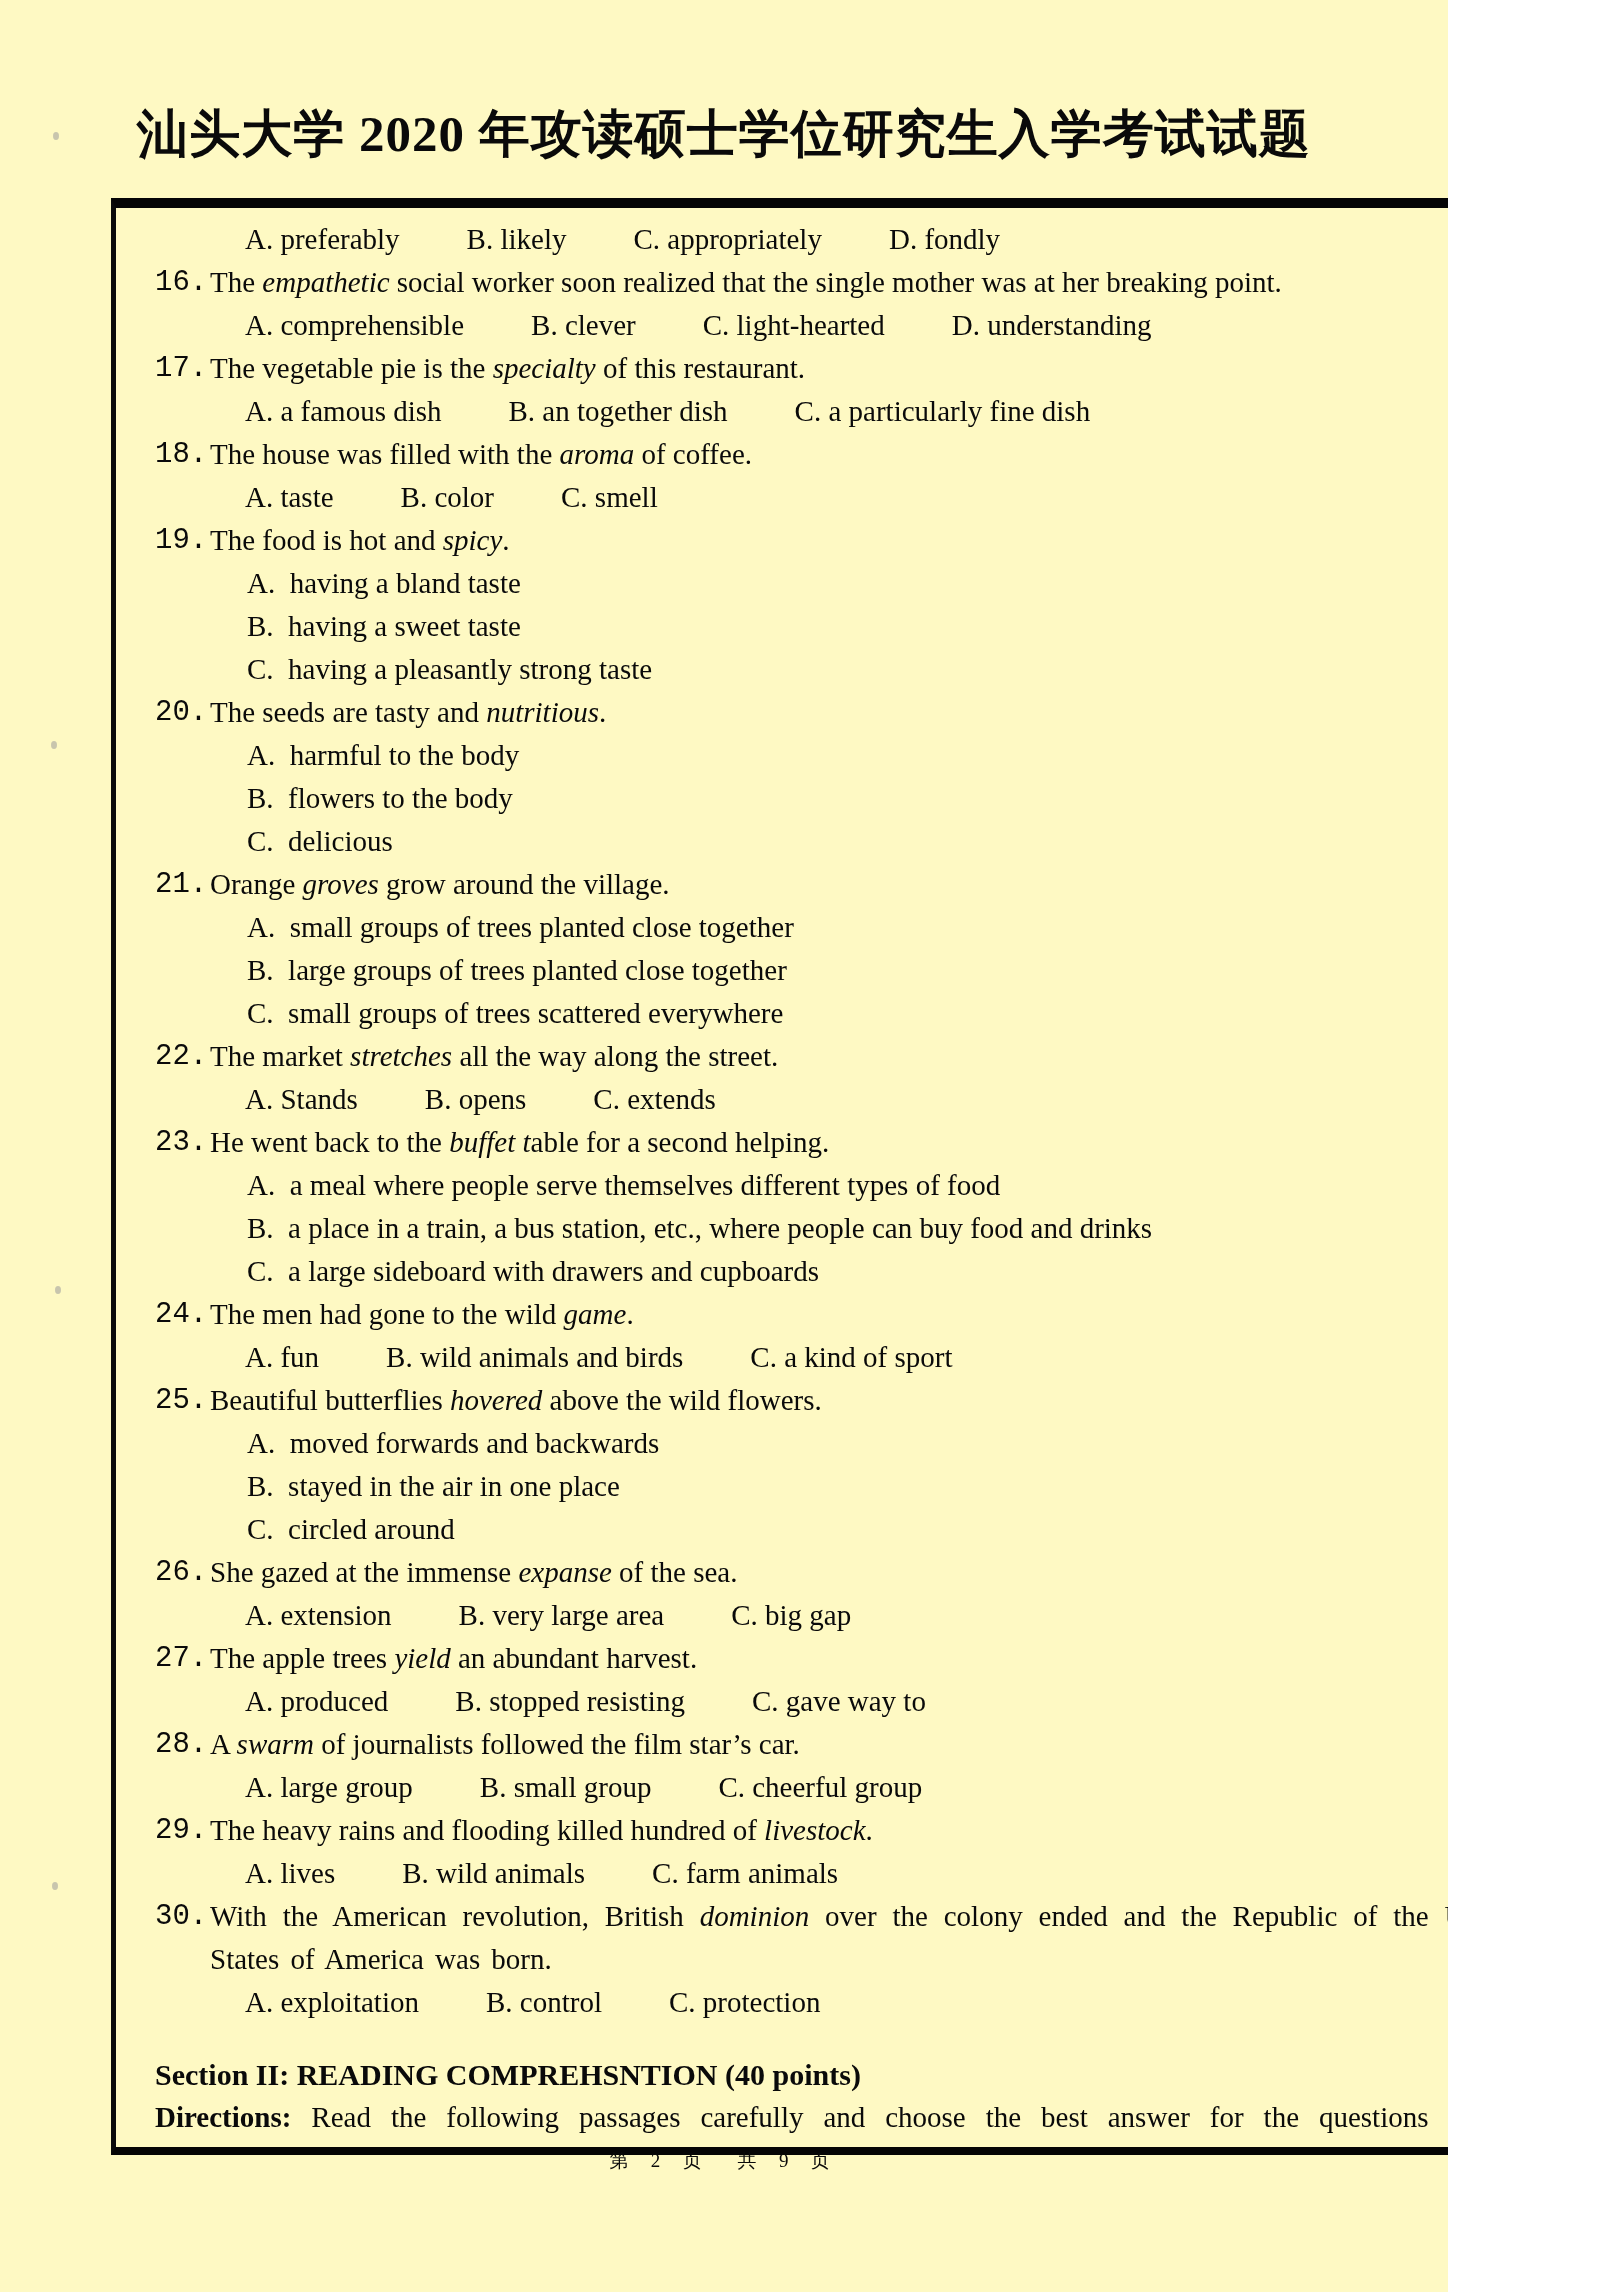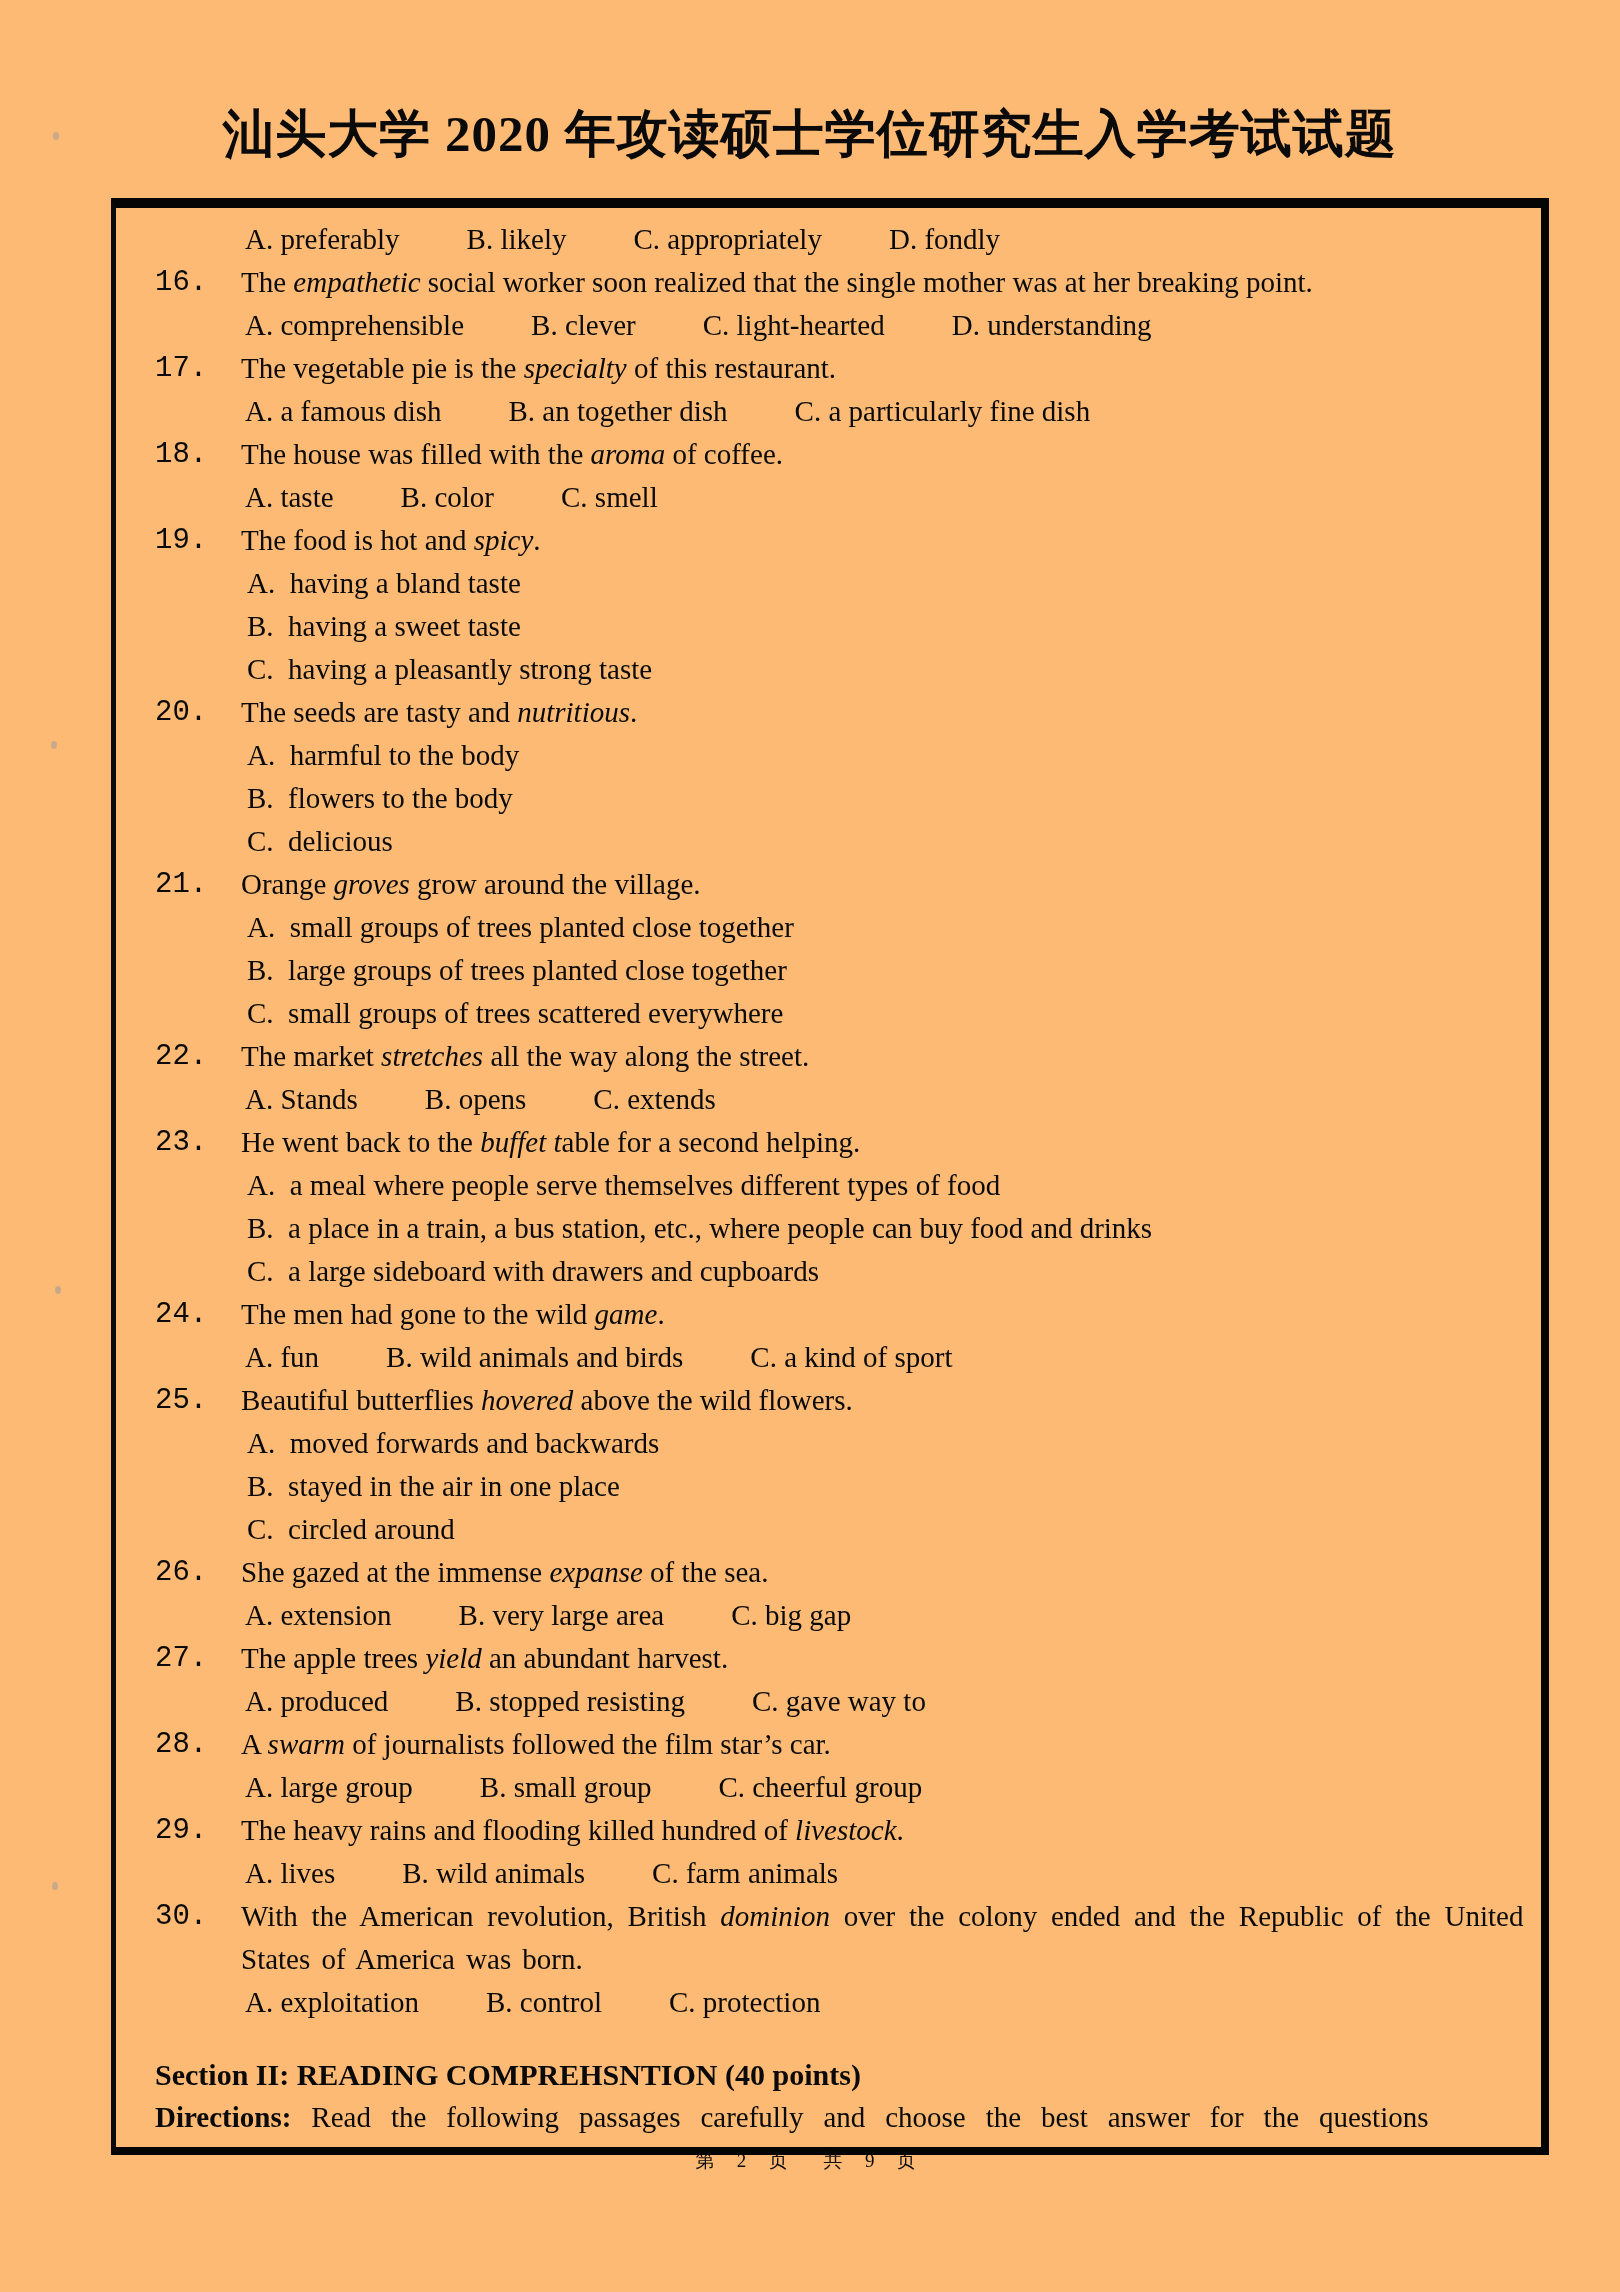--- a/index.html
+++ b/index.html
@@ -1,20 +1,20 @@
 <!DOCTYPE html>
 <html><head>
 <meta charset="utf-8">
 <style>
   html, body { margin: 0; padding: 0; background: #ffffff; }
   .page {
     position: relative;
-    width: 1620px;
+    width: 1448px;
     height: 2293px;
-    background: #fdba74;
+    background: #fef9c3;
     font-family: "Liberation Serif", "DejaVu Serif", serif;
     color: #0a0a0a;
     overflow: hidden;
   }
   .title {
     position: absolute;
     top: 100px;
     left: 0;
     width: 100%;
     text-align: center;
@@ -33,21 +33,21 @@
     border-left: 5.9px solid #0a0a0a;
     border-right: 8.8px solid #050505;
     border-bottom: 8.8px solid #050505;
     padding: 9.8px 17.6px 7.8px 39px;
     font-size: 29px;
     line-height: 43px;
   }
   .it { font-style: italic; }
   .q { display: flex; }
   .qnum { flex: 0 0 55px; font-family: Liberation Mono, monospace; }
-  .qstem { flex: 1; margin-left: 31px; }
+  .qstem { flex: 1; }
   .qstem.justify { text-align: justify; word-spacing: 3.9px; }
   .optrow {
     padding-left: 90px;
     display: flex;
     flex-wrap: wrap;
     column-gap: 67px;
   }
   .optitem { white-space: pre; }
   .opt { padding-left: 92px; white-space: pre-wrap; }
   .spacer { height: 29px; }

